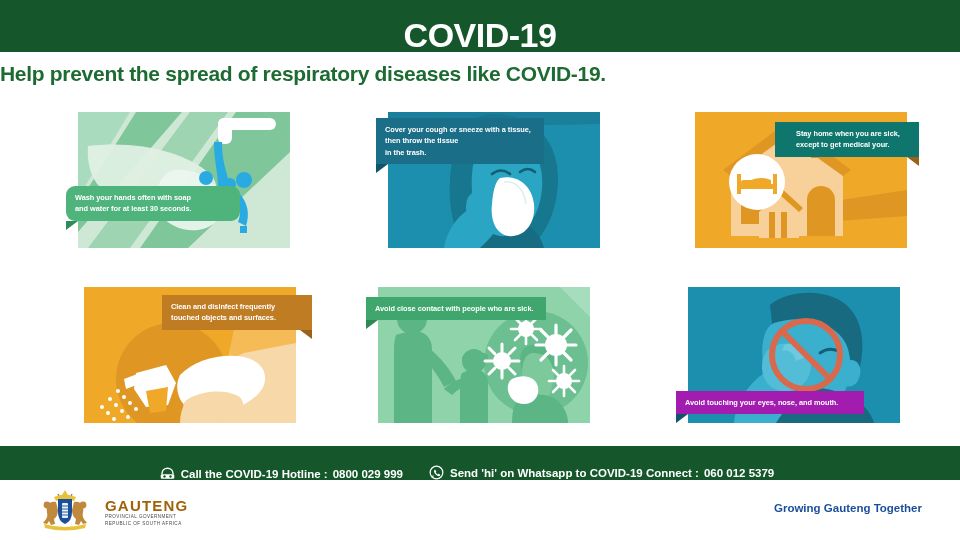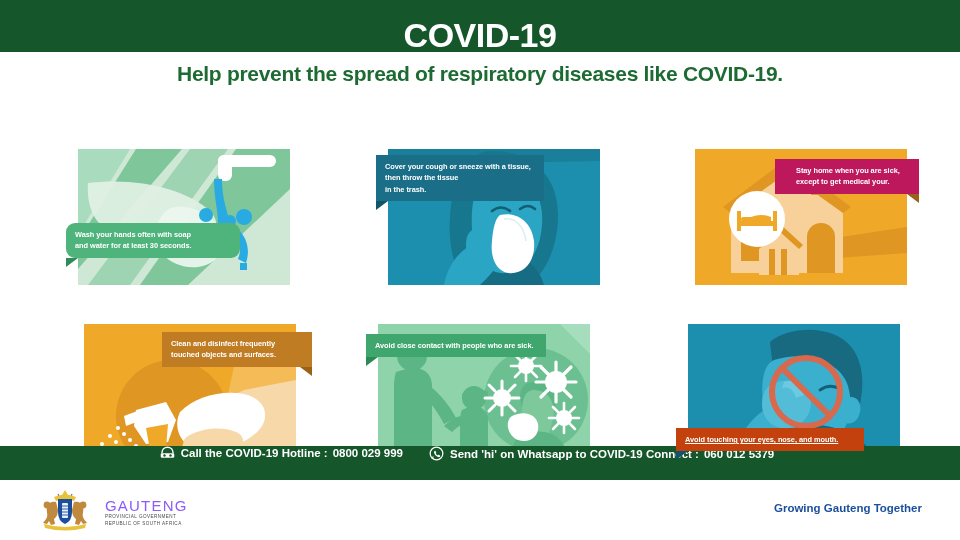--- a/index.html
+++ b/index.html
@@ -30,38 +30,36 @@
     font-size: 34px;
     font-weight: bold;
     letter-spacing: -0.5px;
     line-height: 1;
   }
 
   .subtitle {
     position: absolute;
     left: 0; top: 62px;
     width: 960px;
-    text-align: center;
     color: #1D6B33;
     font-size: 21px;
     font-weight: bold;
     letter-spacing: -0.3px;
   }
 
   
   .panel-grid {
     position: absolute;
     left: 0; top: 104px;
     width: 960px; height: 340px;
   }
   .panel {
     position: absolute;
     width: 212px;
     height: 136px;
-    margin-top: 37px;
   }
   .panel .art {
     position: absolute;
     left: 0; top: 0;
     width: 212px; height: 136px;
     overflow: hidden;
   }
   .panel .art svg { display: block; }
 
   
@@ -81,21 +79,21 @@
     width: 0; height: 0;
   }
 
   
   .contact-bar {
     position: absolute;
     left: 0; top: 446px;
     width: 960px; height: 34px;
     background: #15572A;
     display: flex;
-    align-items: flex-start;
+    align-items: flex-end;
     justify-content: center;
     gap: 0px;
   }
   .contact-item {
     display: flex;
     align-items: center;
     color: #ffffff;
     font-size: 11.5px;
     font-weight: bold;
     white-space: nowrap;
@@ -119,23 +117,23 @@
     position: absolute;
     left: 34px; top: 8px;
     display: flex;
     align-items: center;
   }
   .brand-text {
     margin-left: 9px;
     line-height: 1;
   }
   .brand-name {
-    color: #8b5cf6;
+    color: #a16207;
     font-size: 15px;
-    font-weight: normal;
+    font-weight: bold;
     letter-spacing: 1.2px;
     display: block;
   }
   .brand-sub1, .brand-sub2 {
     color: #4A4A4A;
     font-size: 4.6px;
     letter-spacing: 0.45px;
     display: block;
     margin-top: 2px;
   }
@@ -245,21 +243,21 @@
         <rect x="86" y="100" width="6" height="26" fill="#E09622"></rect>
 
         <circle cx="62" cy="70" r="28" fill="#FFFFFF"></circle>
         <rect x="42" y="62" width="4" height="20" fill="#F0A828"></rect>
         <rect x="78" y="62" width="4" height="20" fill="#F0A828"></rect>
         <rect x="42" y="72" width="40" height="5" fill="#F0A828"></rect>
         <rect x="46" y="68" width="12" height="5" rx="2" fill="#F0A828"></rect>
         <path d="M56 68 q10 -4 20 0 l0 4 l-20 0 Z" fill="#F0A828"></path>
       </svg>
     </div>
-    <div class="ribbon" style="left:80px; top:10px; width:144px; background:#be185d;padding-left:21px;">
+    <div class="ribbon" style="left:80px; top:10px; width:144px; background:#0f766e;padding-left:21px;">
       <div>Stay home when you are sick,</div>
       <div>except to get medical your.</div>
       <span class="tail" style="right:0; top:100%; border-right:12px solid #9A6118; border-bottom:9px solid transparent;"></span>
     </div>
   </div>
 
   <div class="panel" style="left:84px; top:183px;">
     <div class="art">
       <svg width="212" height="136" viewBox="0 0 212 136">
         <rect x="0" y="0" width="212" height="136" fill="#F0A828"></rect>
@@ -399,21 +397,21 @@
 
         <path d="M46 136 C48 114 62 92 86 80 C100 73 112 80 110 94 C108 112 94 126 88 136 Z" fill="#3AAFCE"></path>
 
         <path d="M84 60 C100 52 118 58 122 72 C126 88 116 102 100 104 C84 106 74 94 74 80 C74 70 78 63 84 60 Z" fill="#53BDD8"></path>
         <path d="M96 58 C106 54 116 60 118 70 L108 74 C106 66 100 62 94 64 Z" fill="#6BC9E0"></path>
 
         <circle cx="118" cy="68" r="34" fill="none" stroke="#D9694C" stroke-width="6"></circle>
         <line x1="94" y1="44" x2="142" y2="92" stroke="#D9694C" stroke-width="6" stroke-linecap="round"></line>
       </svg>
     </div>
-    <div class="ribbon" style="left:-12px; top:104px; width:188px; background:#c2410c;text-decoration:underline;">
+    <div class="ribbon" style="left:-12px; top:104px; width:188px; background:#a21caf;">
       <div>Avoid touching your eyes, nose, and mouth.</div>
       <span class="tail" style="left:0; top:100%; border-left:12px solid #10556A; border-bottom:9px solid transparent;"></span>
     </div>
   </div>
 
 </div>
 
 <div class="contact-bar">
 
   <div class="contact-item">

